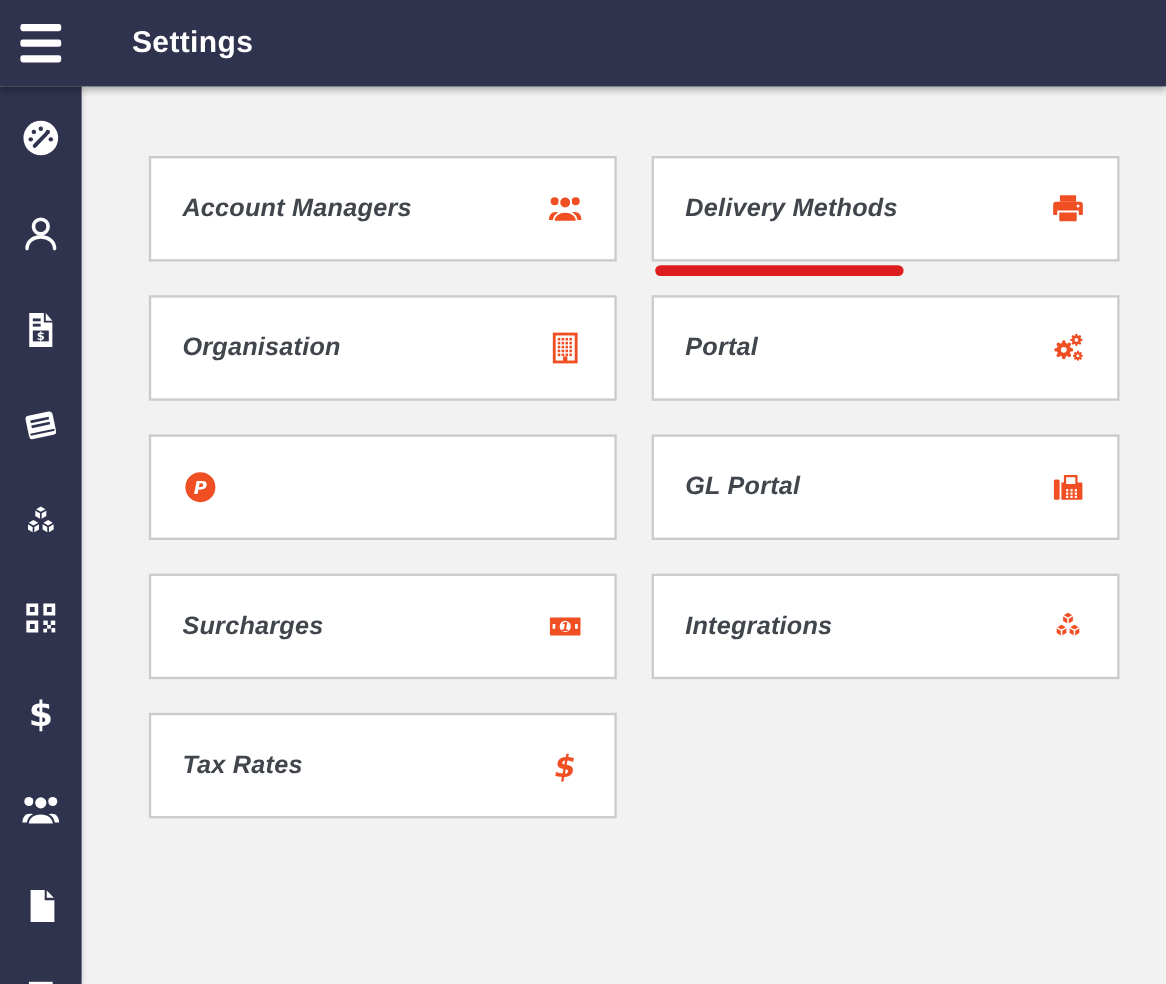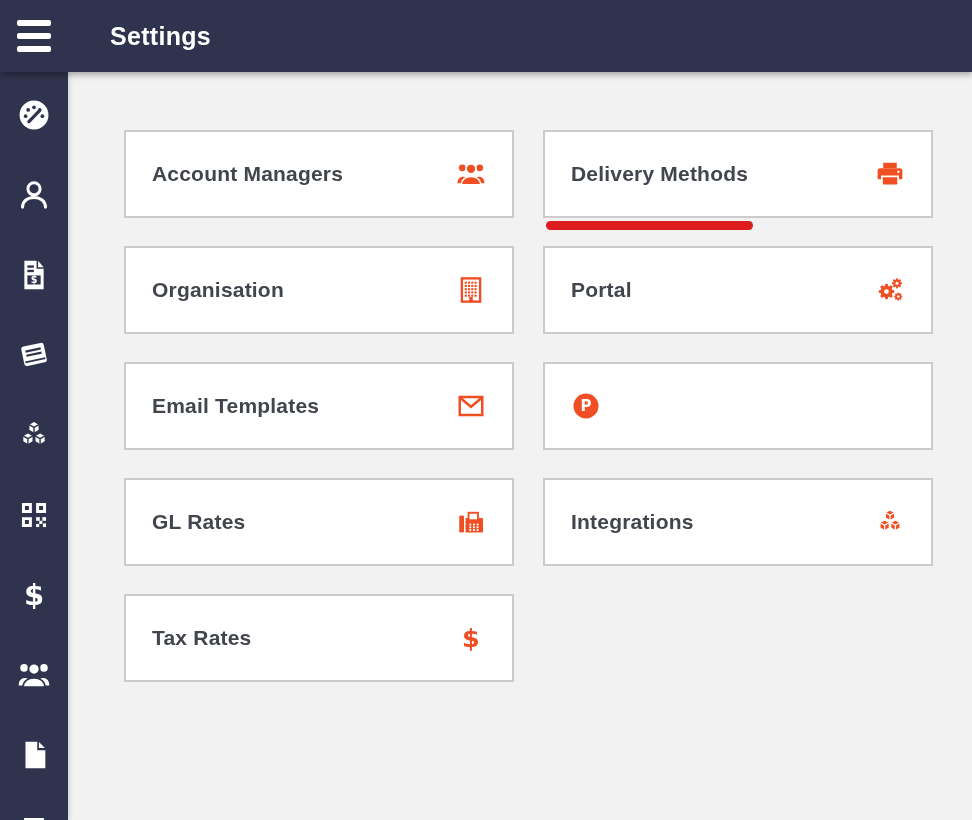--- a/index.html
+++ b/index.html
@@ -20,21 +20,21 @@
            display:flex;flex-direction:column;align-items:center;padding-top:26px;gap:46px;
            box-sizing:border-box;overflow:hidden;z-index:2;box-shadow:2px 0 4px rgba(0,0,0,.12);}
   .side-item{width:36px;height:34px;flex:0 0 34px;color:#fff;--k:var(--navy);cursor:pointer;}
   .side-item svg{width:100%;height:100%;display:block;}
 
   
   .main{position:absolute;left:68px;top:72px;width:904px;height:748px;background:var(--content-bg);}
   .grid{display:grid;grid-template-columns:390px 390px;column-gap:29px;row-gap:28px;
         padding:58px 0 0 56px;}
   .card{height:88px;box-sizing:border-box;background:var(--card-bg);border:2px solid var(--card-border);
-        display:flex;align-items:center;justify-content:space-between;padding:0 26px;cursor:pointer;}
+        display:flex;align-items:center;justify-content:space-between;padding:0 26px;cursor:pointer;font-style:italic;}
   .card-label{font-size:21px;font-weight:600;color:var(--label-text);letter-spacing:.2px;}
   .card-icon{width:30px;height:30px;color:var(--orange);--k:#ffffff;}
   .card-icon svg{width:100%;height:100%;display:block;}
 
   
   .red-underline{position:absolute;left:546px;top:221px;width:207px;height:9px;border-radius:5px;
                  background:var(--underline-red);z-index:4;}
 </style>
 </head>
 <body>
@@ -242,59 +242,62 @@
                 <rect x="17.900000000000002" y="13.899999999999999" width="1.4" height="6.6" rx="0.6" transform="rotate(135 18.6 17.2)"></rect>
                 <circle cx="18.6" cy="17.2" r="2.4"></circle>
               </g>
               <circle cx="9.2" cy="13.2" r="1.9" fill="var(--k)"></circle>
               <circle cx="17.6" cy="6.6" r="1.25" fill="var(--k)"></circle>
               <circle cx="18.6" cy="17.2" r="1" fill="var(--k)"></circle>
             </svg>
           </span>
   </div>
 
-  <div class="card">
-    <span class="card-label">Email Templates</span>
-    <span class="card-icon">
-            <svg viewBox="0 0 24 24" xmlns="http://www.w3.org/2000/svg">
-              <rect x="3" y="4.8" width="18" height="14.4" fill="none" stroke="currentColor" stroke-width="2"></rect>
-              <path d="M3.6 5.6 12 12.6l8.4-7" fill="none" stroke="currentColor" stroke-width="2"></path>
-            </svg>
-          </span>
-  </div>
 
   <div class="card">
     <span class="card-icon">
             <svg viewBox="0 0 24 24" xmlns="http://www.w3.org/2000/svg">
               <circle cx="12" cy="12" r="10" fill="currentColor"></circle>
               <text x="12" y="16.3" text-anchor="middle" font-size="12" font-weight="bold" font-family="'DejaVu Sans',sans-serif" fill="var(--k)">P</text>
             </svg>
           </span>
   </div>
 
   <div class="card">
-    <span class="card-label">GL Rates</span>
+    <span class="card-label">GL Portal</span>
     <span class="card-icon">
             <svg viewBox="0 0 24 24" xmlns="http://www.w3.org/2000/svg">
               <rect x="2.6" y="6.8" width="3.8" height="13.6" rx="1" fill="currentColor"></rect>
               <path d="M7.6 8.8h13.2a.8.8 0 0 1 .8.8v10a.8.8 0 0 1-.8.8H7.6z" fill="currentColor"></path>
               <rect x="10" y="4.6" width="7.6" height="6" fill="var(--k)" stroke="currentColor" stroke-width="1.5"></rect>
               <rect x="10.7" y="13.3" width="1.5" height="1.5" fill="var(--k)"></rect>
               <rect x="10.7" y="15.5" width="1.5" height="1.5" fill="var(--k)"></rect>
               <rect x="10.7" y="17.7" width="1.5" height="1.5" fill="var(--k)"></rect>
               <rect x="13.6" y="13.3" width="1.5" height="1.5" fill="var(--k)"></rect>
               <rect x="13.6" y="15.5" width="1.5" height="1.5" fill="var(--k)"></rect>
               <rect x="13.6" y="17.7" width="1.5" height="1.5" fill="var(--k)"></rect>
               <rect x="16.5" y="13.3" width="1.5" height="1.5" fill="var(--k)"></rect>
               <rect x="16.5" y="15.5" width="1.5" height="1.5" fill="var(--k)"></rect>
               <rect x="16.5" y="17.7" width="1.5" height="1.5" fill="var(--k)"></rect>
             </svg>
           </span>
   </div>
 
+  <div class="card">
+    <span class="card-label">Surcharges</span>
+    <span class="card-icon">
+            <svg viewBox="0 0 24 24" xmlns="http://www.w3.org/2000/svg">
+              <rect x="1.8" y="6" width="20.4" height="12" rx="0.6" fill="currentColor"></rect>
+              <rect x="3.6" y="10.4" width="1.8" height="3.2" fill="var(--k)"></rect>
+              <rect x="18.6" y="10.4" width="1.8" height="3.2" fill="var(--k)"></rect>
+              <circle cx="12" cy="12" r="3.7" fill="var(--k)"></circle>
+              <text x="12" y="14.9" text-anchor="middle" font-size="8" font-weight="bold" font-family="'DejaVu Sans',sans-serif" fill="currentColor">1</text>
+            </svg>
+          </span>
+  </div>
 
   <div class="card">
     <span class="card-label">Integrations</span>
     <span class="card-icon">
             <svg viewBox="0 0 24 24" xmlns="http://www.w3.org/2000/svg">
               <polygon points="12,2.3 15.74,4.449999999999999 15.74,8.75 12,10.899999999999999 8.26,8.75 8.26,4.449999999999999" fill="currentColor" stroke="var(--k)" stroke-width="1"></polygon>
               <path d="M8.26 4.449999999999999 L12 6.6 L15.74 4.449999999999999 M12 6.6 L12 10.899999999999999" fill="none" stroke="var(--k)" stroke-width="1"></path>
               <polygon points="7.7,10.3 11.440000000000001,12.45 11.440000000000001,16.75 7.7,18.9 3.96,16.75 3.96,12.45" fill="currentColor" stroke="var(--k)" stroke-width="1"></polygon>
               <path d="M3.96 12.45 L7.7 14.6 L11.440000000000001 12.45 M7.7 14.6 L7.7 18.9" fill="none" stroke="var(--k)" stroke-width="1"></path>
               <polygon points="16.3,10.3 20.04,12.45 20.04,16.75 16.3,18.9 12.56,16.75 12.56,12.45" fill="currentColor" stroke="var(--k)" stroke-width="1"></polygon>

